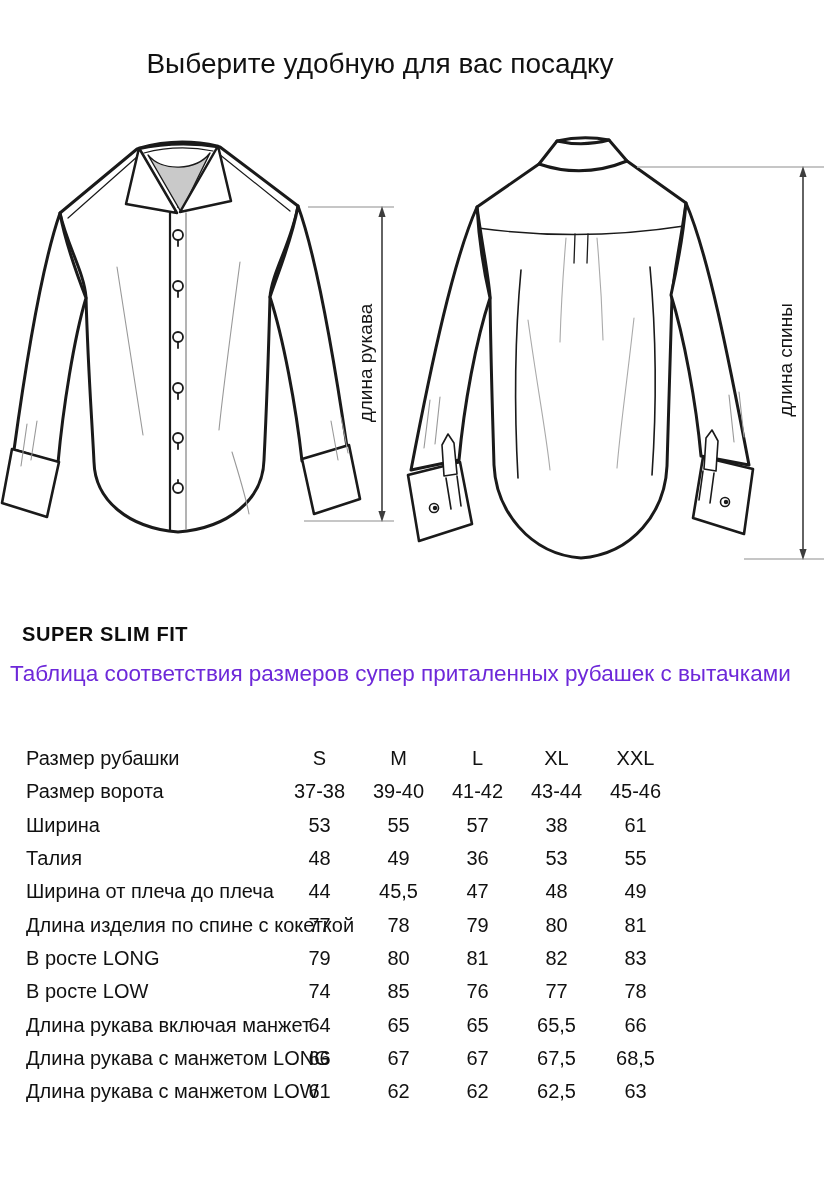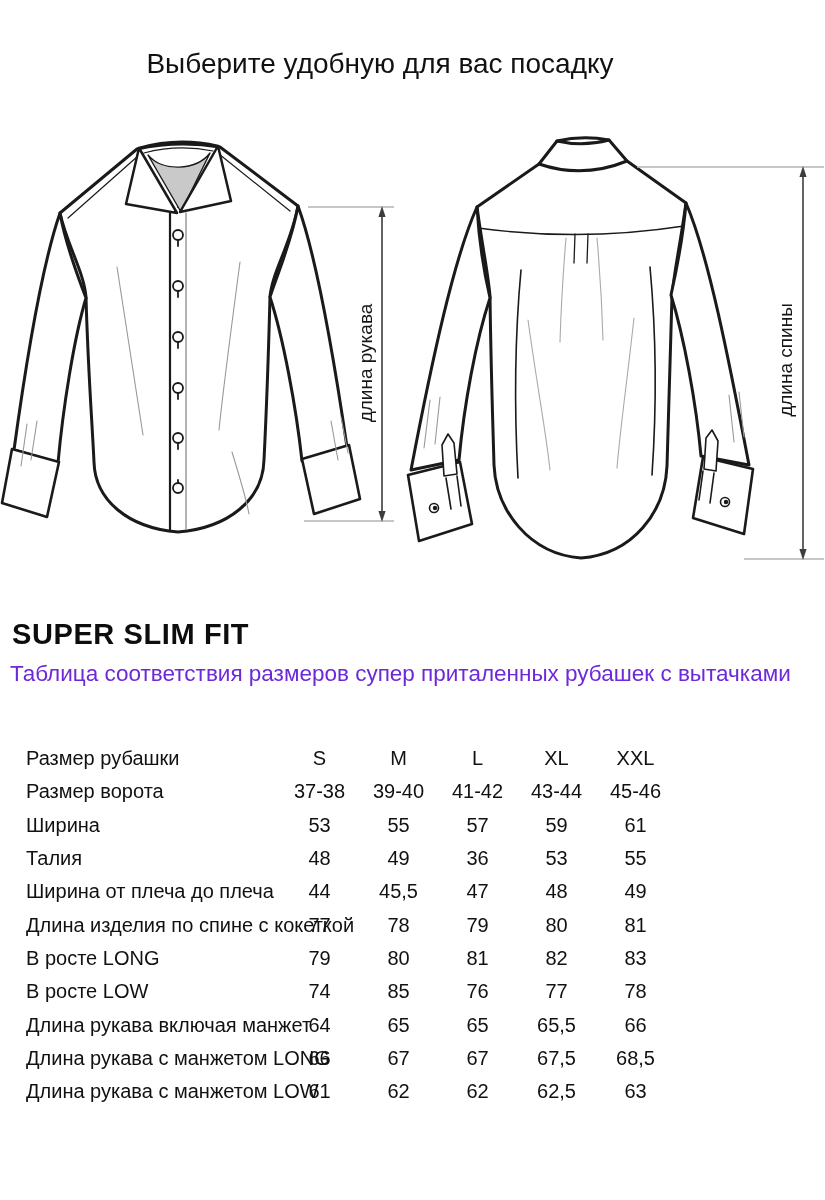--- a/index.html
+++ b/index.html
@@ -7,21 +7,21 @@
     width:825px;height:1200px;background:#ffffff;position:relative;overflow:hidden;
     font-family:"Liberation Sans", sans-serif;color:#000;
   }
   .title{
     position:absolute;top:50px;left:0;width:704px;text-align:center;
     font-size:28px;line-height:28px;font-weight:400;color:#111;margin-left:28px;
   }
   .illustration{position:absolute;top:0;left:0;}
   .dim-label{font-family:"Liberation Sans",sans-serif;font-size:19px;fill:#161616;}
   .heading{
-    position:absolute;top:621px;left:12px;font-size:29px;line-height:26px;
+    position:absolute;top:621px;left:22px;font-size:20px;line-height:26px;
     font-weight:700;letter-spacing:0.6px;color:#0d0d0d;
   }
   .desc{position:absolute;top:655px;left:10px;width:805px;font-size:22.5px;line-height:37px;color:#6d28d9;}
   .size-table{
     position:absolute;top:742px;left:10px;
     display:grid;grid-template-columns:270px 79px 79px 79px 79px 79px;
     font-size:20px;color:#111;
   }
   .trow{display:contents;}
   .cell{height:33.3px;display:flex;align-items:center;}
@@ -210,21 +210,21 @@
     <div class="cell value cell-value">41-42</div>
     <div class="cell value cell-value">43-44</div>
     <div class="cell value cell-value">45-46</div>
   </div>
 
   <div class="trow">
     <div class="cell label row-label">Ширина</div>
     <div class="cell value cell-value">53</div>
     <div class="cell value cell-value">55</div>
     <div class="cell value cell-value">57</div>
-    <div class="cell value cell-value">59</div>
+    <div class="cell value cell-value">38</div>
     <div class="cell value cell-value">61</div>
   </div>
 
   <div class="trow">
     <div class="cell label row-label">Талия</div>
     <div class="cell value cell-value">48</div>
     <div class="cell value cell-value">49</div>
     <div class="cell value cell-value">36</div>
     <div class="cell value cell-value">53</div>
     <div class="cell value cell-value">55</div>

